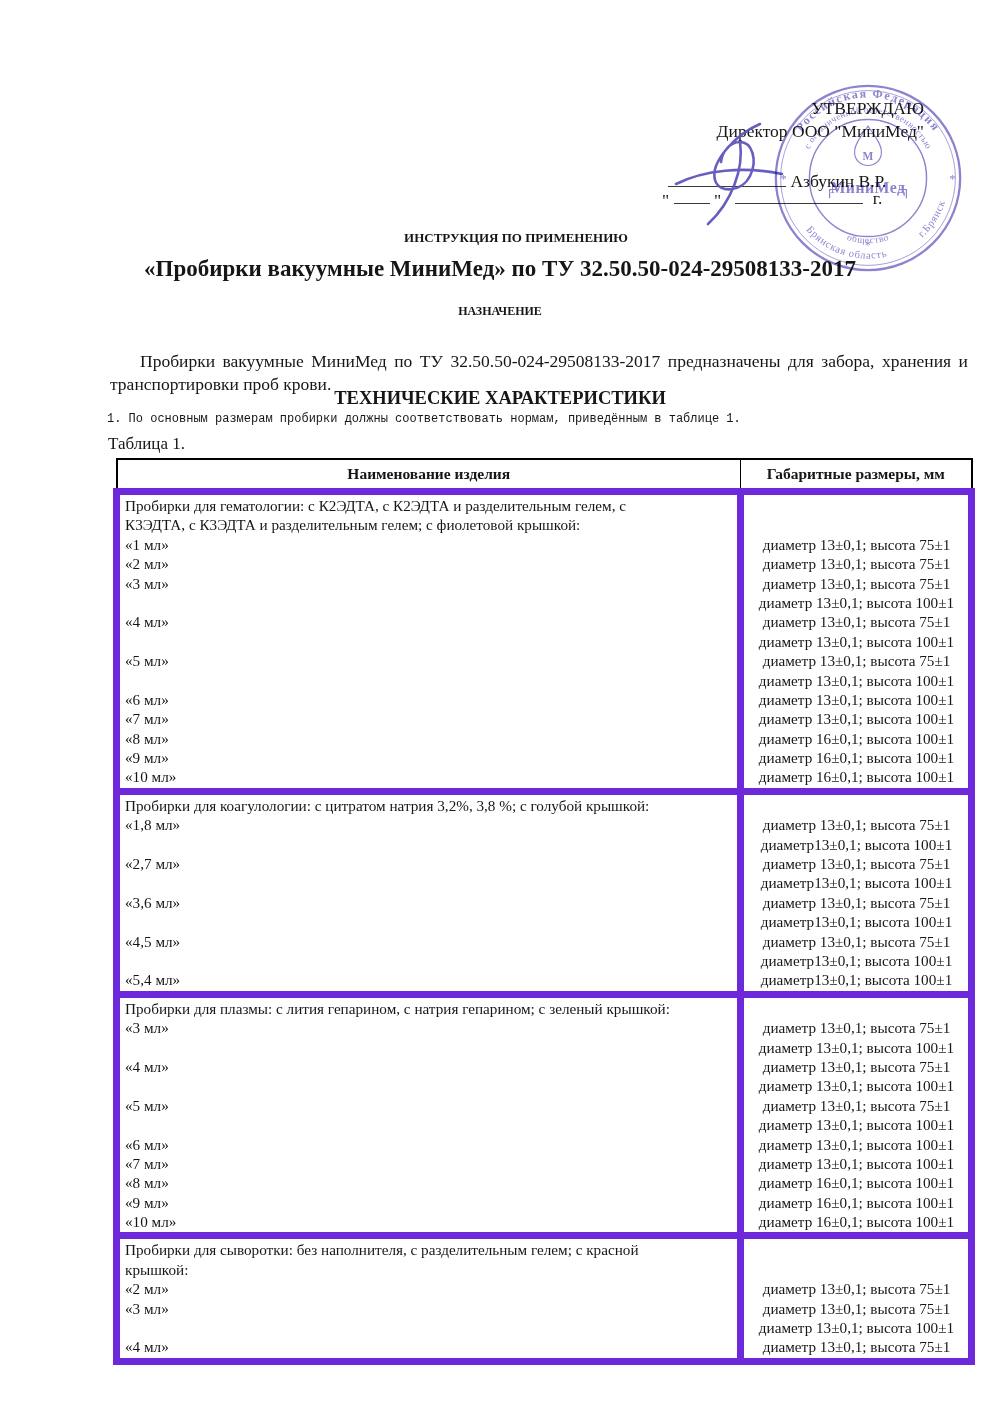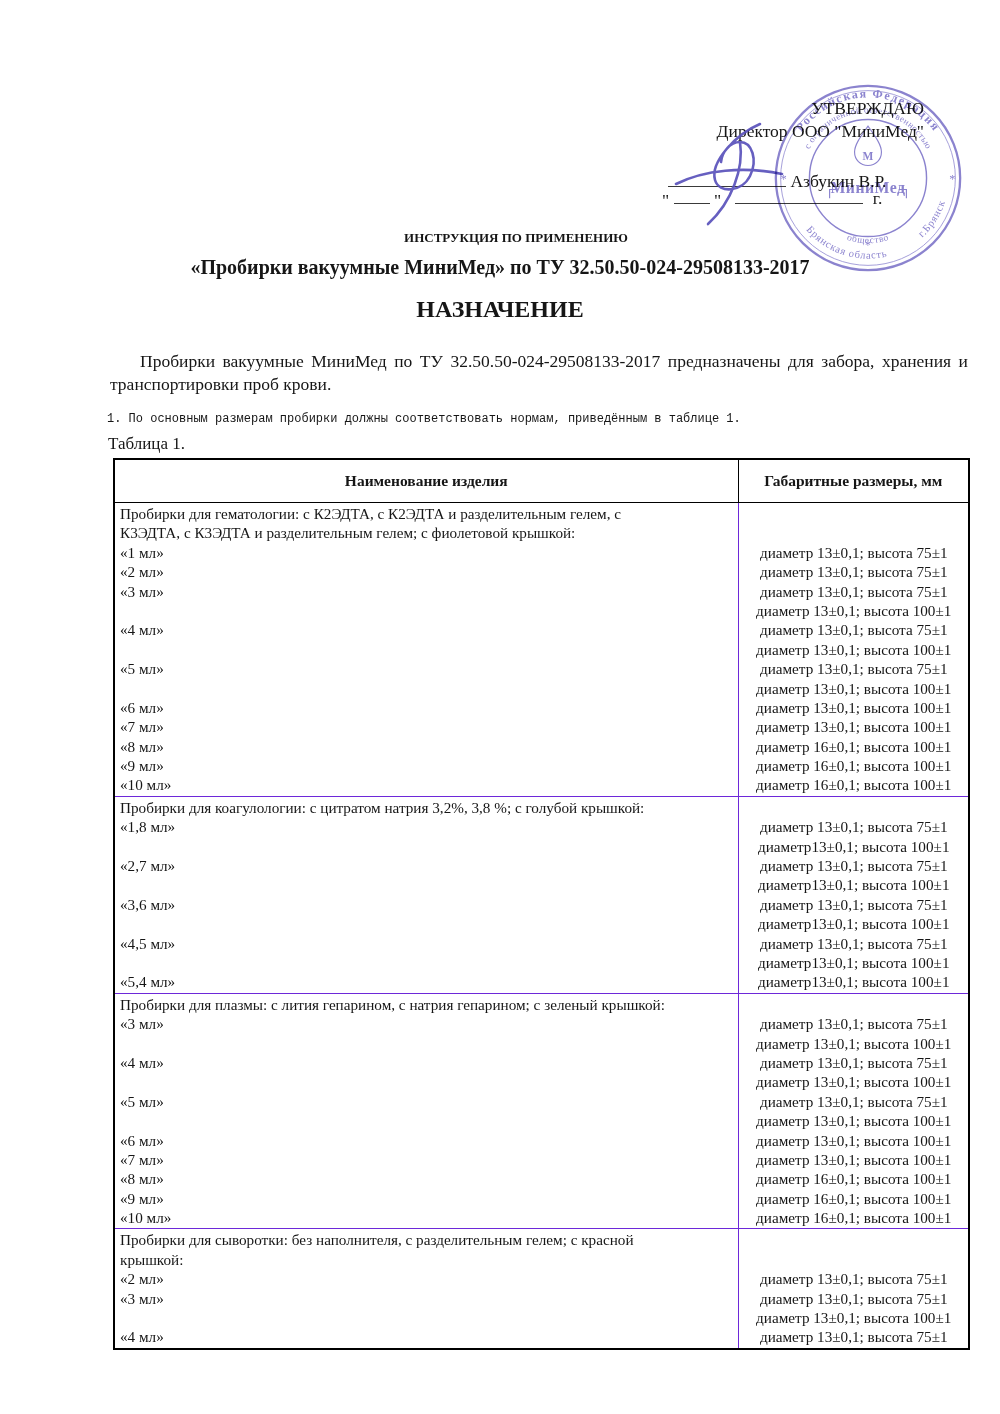--- a/index.html
+++ b/index.html
@@ -37,24 +37,24 @@
   
   table.spec{
     position:absolute; left:113px; top:458px; width:855px;
     border-collapse:collapse; table-layout:fixed;
     border:2px solid #000;
   }
   table.spec col.c1{width:624px;}
   table.spec col.c2{width:231px;}
   table.spec th{
     border:1px solid #000; height:20px; font-size:15.5px; font-weight:bold;
-    text-align:center; padding:11px;
+    text-align:center; padding:4px;
   }
   table.spec td{
-    border:1px solid #6d28d9; vertical-align:top; padding:1px 4px 1px 5px;
+    border:7px solid #6d28d9; vertical-align:top; padding:1px 4px 1px 5px;
   }
   td.cell-right{padding:1px 0;}
   .t-line{height:19.4px; line-height:19.4px; font-size:15.2px; white-space:nowrap;}
   .dim-line{text-align:center;}
   .group-title{}
 </style>
 </head>
 <body>
 
 <div class="page">
@@ -119,25 +119,26 @@
       <text x="100" y="81" font-size="12" font-weight="bold" text-anchor="middle">М</text>
       <text x="100" y="116" font-size="16.5" font-weight="bold" letter-spacing="0.5" text-anchor="middle">МиниМед</text>
     </g>
     <g fill="none" stroke="#7b72c8" stroke-width="1.2">
       <path d="M100 46 C93 56 86 65 86 73 C86 81 92 87 100 87 C108 87 114 81 114 73 C114 65 107 56 100 46 Z"></path>
       <path d="M60 121 L60 112 L68 112 M140 121 L140 112 L132 112"></path>
     </g>
   </svg>
 
   <div class="center-head" style="top:230px; font-size:13px;padding-left:16px;">ИНСТРУКЦИЯ ПО ПРИМЕНЕНИЮ</div>
-  <div class="center-head" style="top:256px; font-size:20px;">«Пробирки вакуумные МиниМед» по ТУ 32.50.50-024-29508133-2017</div>
-
-  <div class="center-head" style="top:296px; font-size:24px;">НАЗНАЧЕНИЕ</div>
+  <div class="center-head" style="top:256px; font-size:23px;">«Пробирки вакуумные МиниМед» по ТУ 32.50.50-024-29508133-2017</div>
+
+  <div class="center-head" style="top:304px; font-size:12px;">НАЗНАЧЕНИЕ</div>
   <div class="paragraph">Пробирки вакуумные МиниМед по ТУ 32.50.50-024-29508133-2017 предназначены для забора, хранения и транспортировки проб крови.</div>
 
+  <div class="center-head" style="top:388px; font-size:18.5px;">ТЕХНИЧЕСКИЕ ХАРАКТЕРИСТИКИ</div>
   <div class="item-line">1. По основным размерам пробирки должны соответствовать нормам, приведённым в таблице 1.</div>
   <div class="table-caption">Таблица 1.</div>
 
   <table class="spec">
     <colgroup>
         <col class="c1">
         <col class="c2">
       </colgroup>
     <thead>
       <tr>

